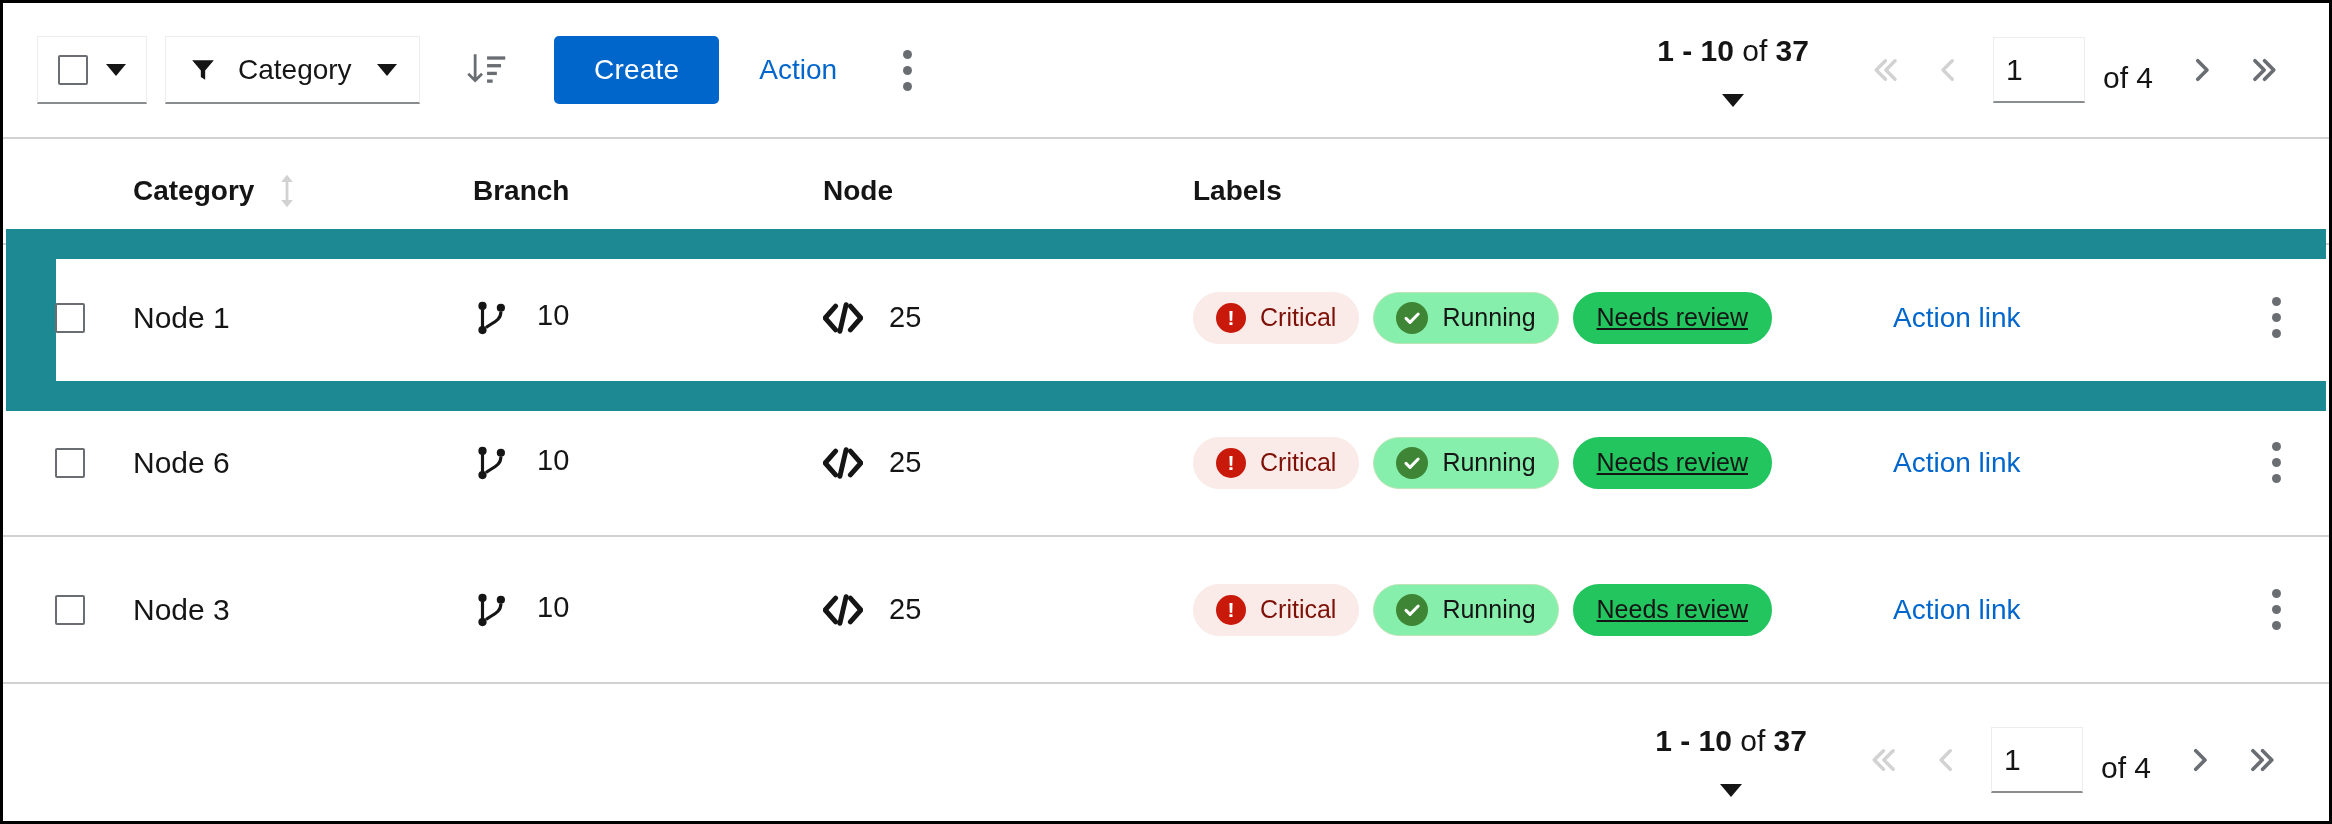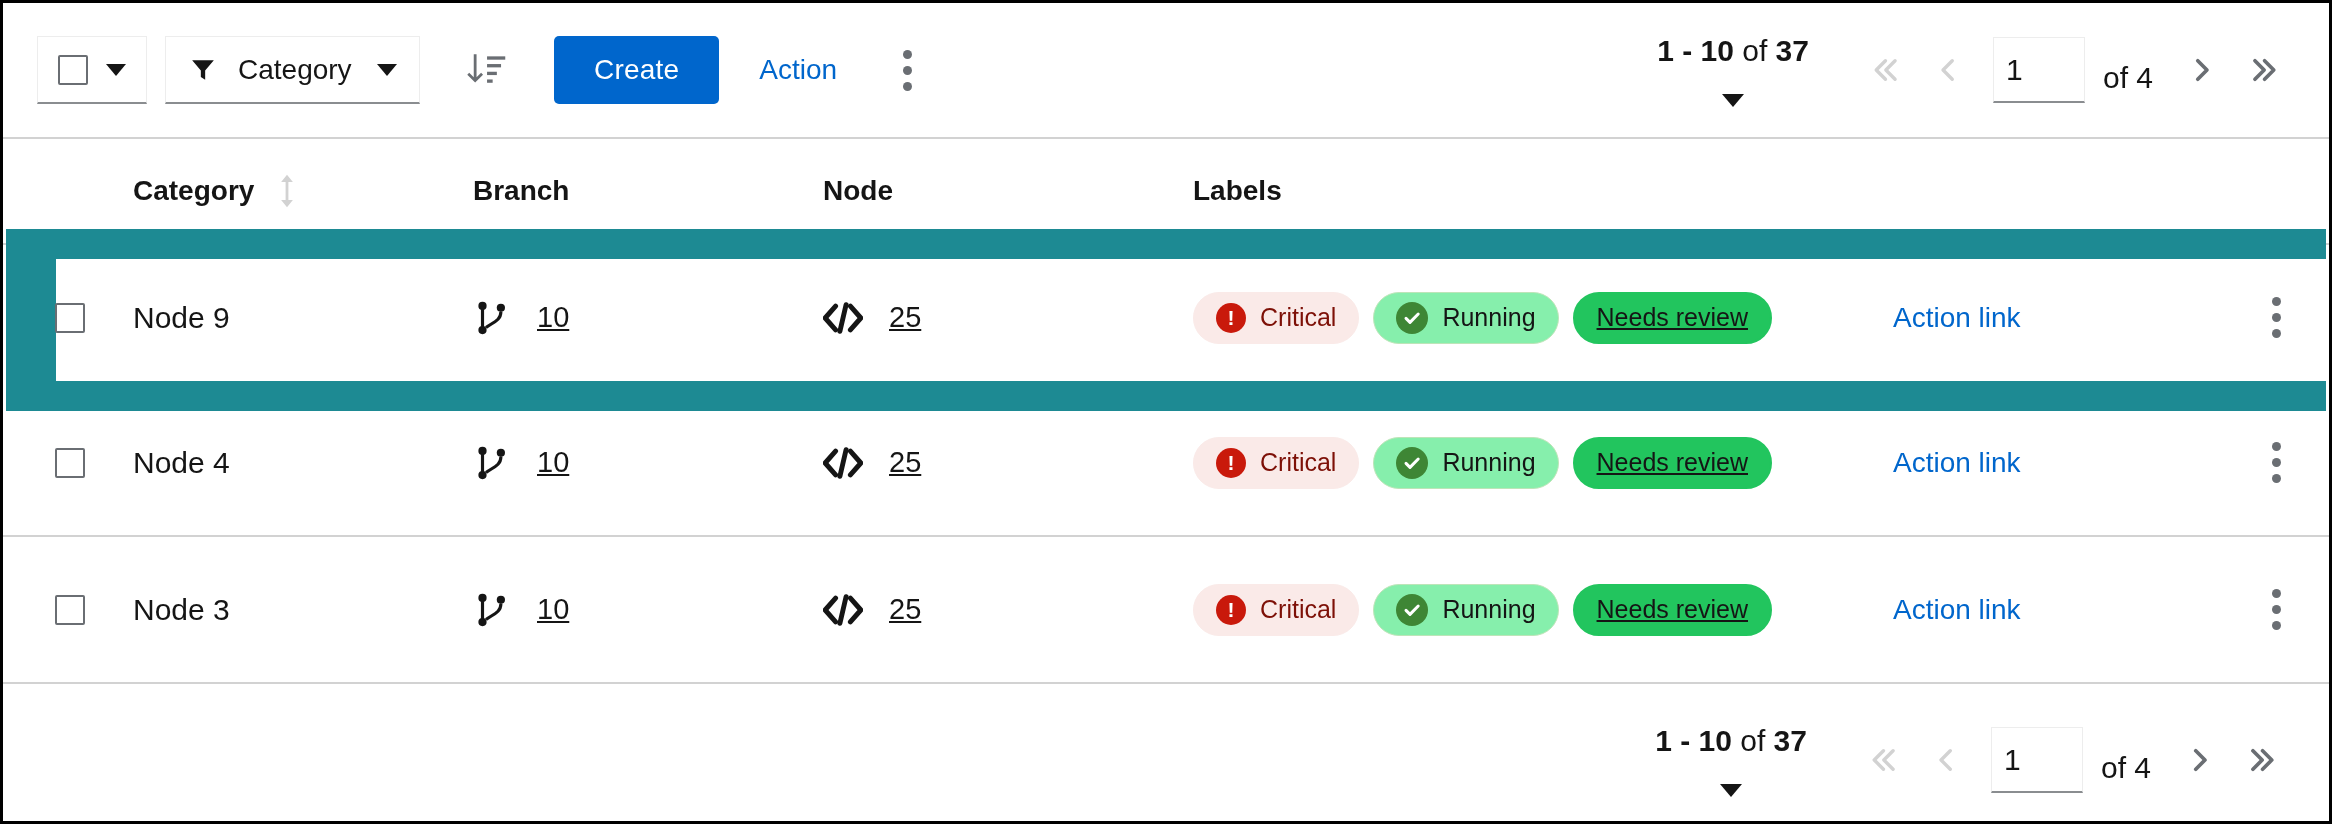--- a/index.html
+++ b/index.html
@@ -270,23 +270,21 @@
     right: 3px;
     background: #1d8a93;
     box-sizing: border-box;
   }
   .sel-inner-white {
     position: absolute;
     background: #ffffff;
   }
   .cell-icon-val {
     display: flex;
-    align-items: center;
     gap: 26px;
-    text-decoration: underline;
   }
   .chk-cell {
     display: flex;
     align-items: center;
     justify-content: flex-start;
     padding-left: 52px;
   }
   .cat-name { font-size: 30px; color: #151515; }
 
   .val-num { font-size: 29px; color: #151515; }
@@ -477,21 +475,21 @@
         <th class="col-kebab"></th>
       </tr>
     </thead>
     <tbody id="tbody">
         <tr class="selected">
           <td class="col-check" style="position: relative; z-index: 3; background: transparent;">
             <div class="chk-cell">
               <span class="cbox"></span>
             </div>
           </td>
-          <td class="col-cat" style="position: relative; z-index: 3; background: transparent;"><span class="cat-name">Node 9</span></td>
+          <td class="col-cat" style="position: relative; z-index: 3; background: transparent;"><span class="cat-name">Node 1</span></td>
           <td class="col-branch" style="position: relative; z-index: 3; background: transparent;">
             <div class="cell-icon-val">
               <svg width="38" height="38" viewBox="0 0 24 24">
                 <circle cx="6" cy="4.4" r="2.6" fill="#151515"></circle>
                 <circle cx="6" cy="19.6" r="2.6" fill="#151515"></circle>
                 <circle cx="17.6" cy="5.6" r="2.6" fill="#151515"></circle>
                 <rect x="5" y="5" width="2" height="13" fill="#151515"></rect>
                 <path d="M17.6 8.2c0 5.4-5.2 6.6-9.4 9.8" fill="none" stroke="#151515" stroke-width="2"></path>
               </svg>
               <span class="val-num">10</span>
@@ -536,21 +534,21 @@
               </div>
             </div>
           </td>
         </tr>
         <tr class="row-normal">
           <td class="col-check">
             <div class="chk-cell">
               <span class="cbox"></span>
             </div>
           </td>
-          <td class="col-cat"><span class="cat-name">Node 4</span></td>
+          <td class="col-cat"><span class="cat-name">Node 6</span></td>
           <td class="col-branch">
             <div class="cell-icon-val">
               <svg width="38" height="38" viewBox="0 0 24 24">
                 <circle cx="6" cy="4.4" r="2.6" fill="#151515"></circle>
                 <circle cx="6" cy="19.6" r="2.6" fill="#151515"></circle>
                 <circle cx="17.6" cy="5.6" r="2.6" fill="#151515"></circle>
                 <rect x="5" y="5" width="2" height="13" fill="#151515"></rect>
                 <path d="M17.6 8.2c0 5.4-5.2 6.6-9.4 9.8" fill="none" stroke="#151515" stroke-width="2"></path>
               </svg>
               <span class="val-num">10</span>

